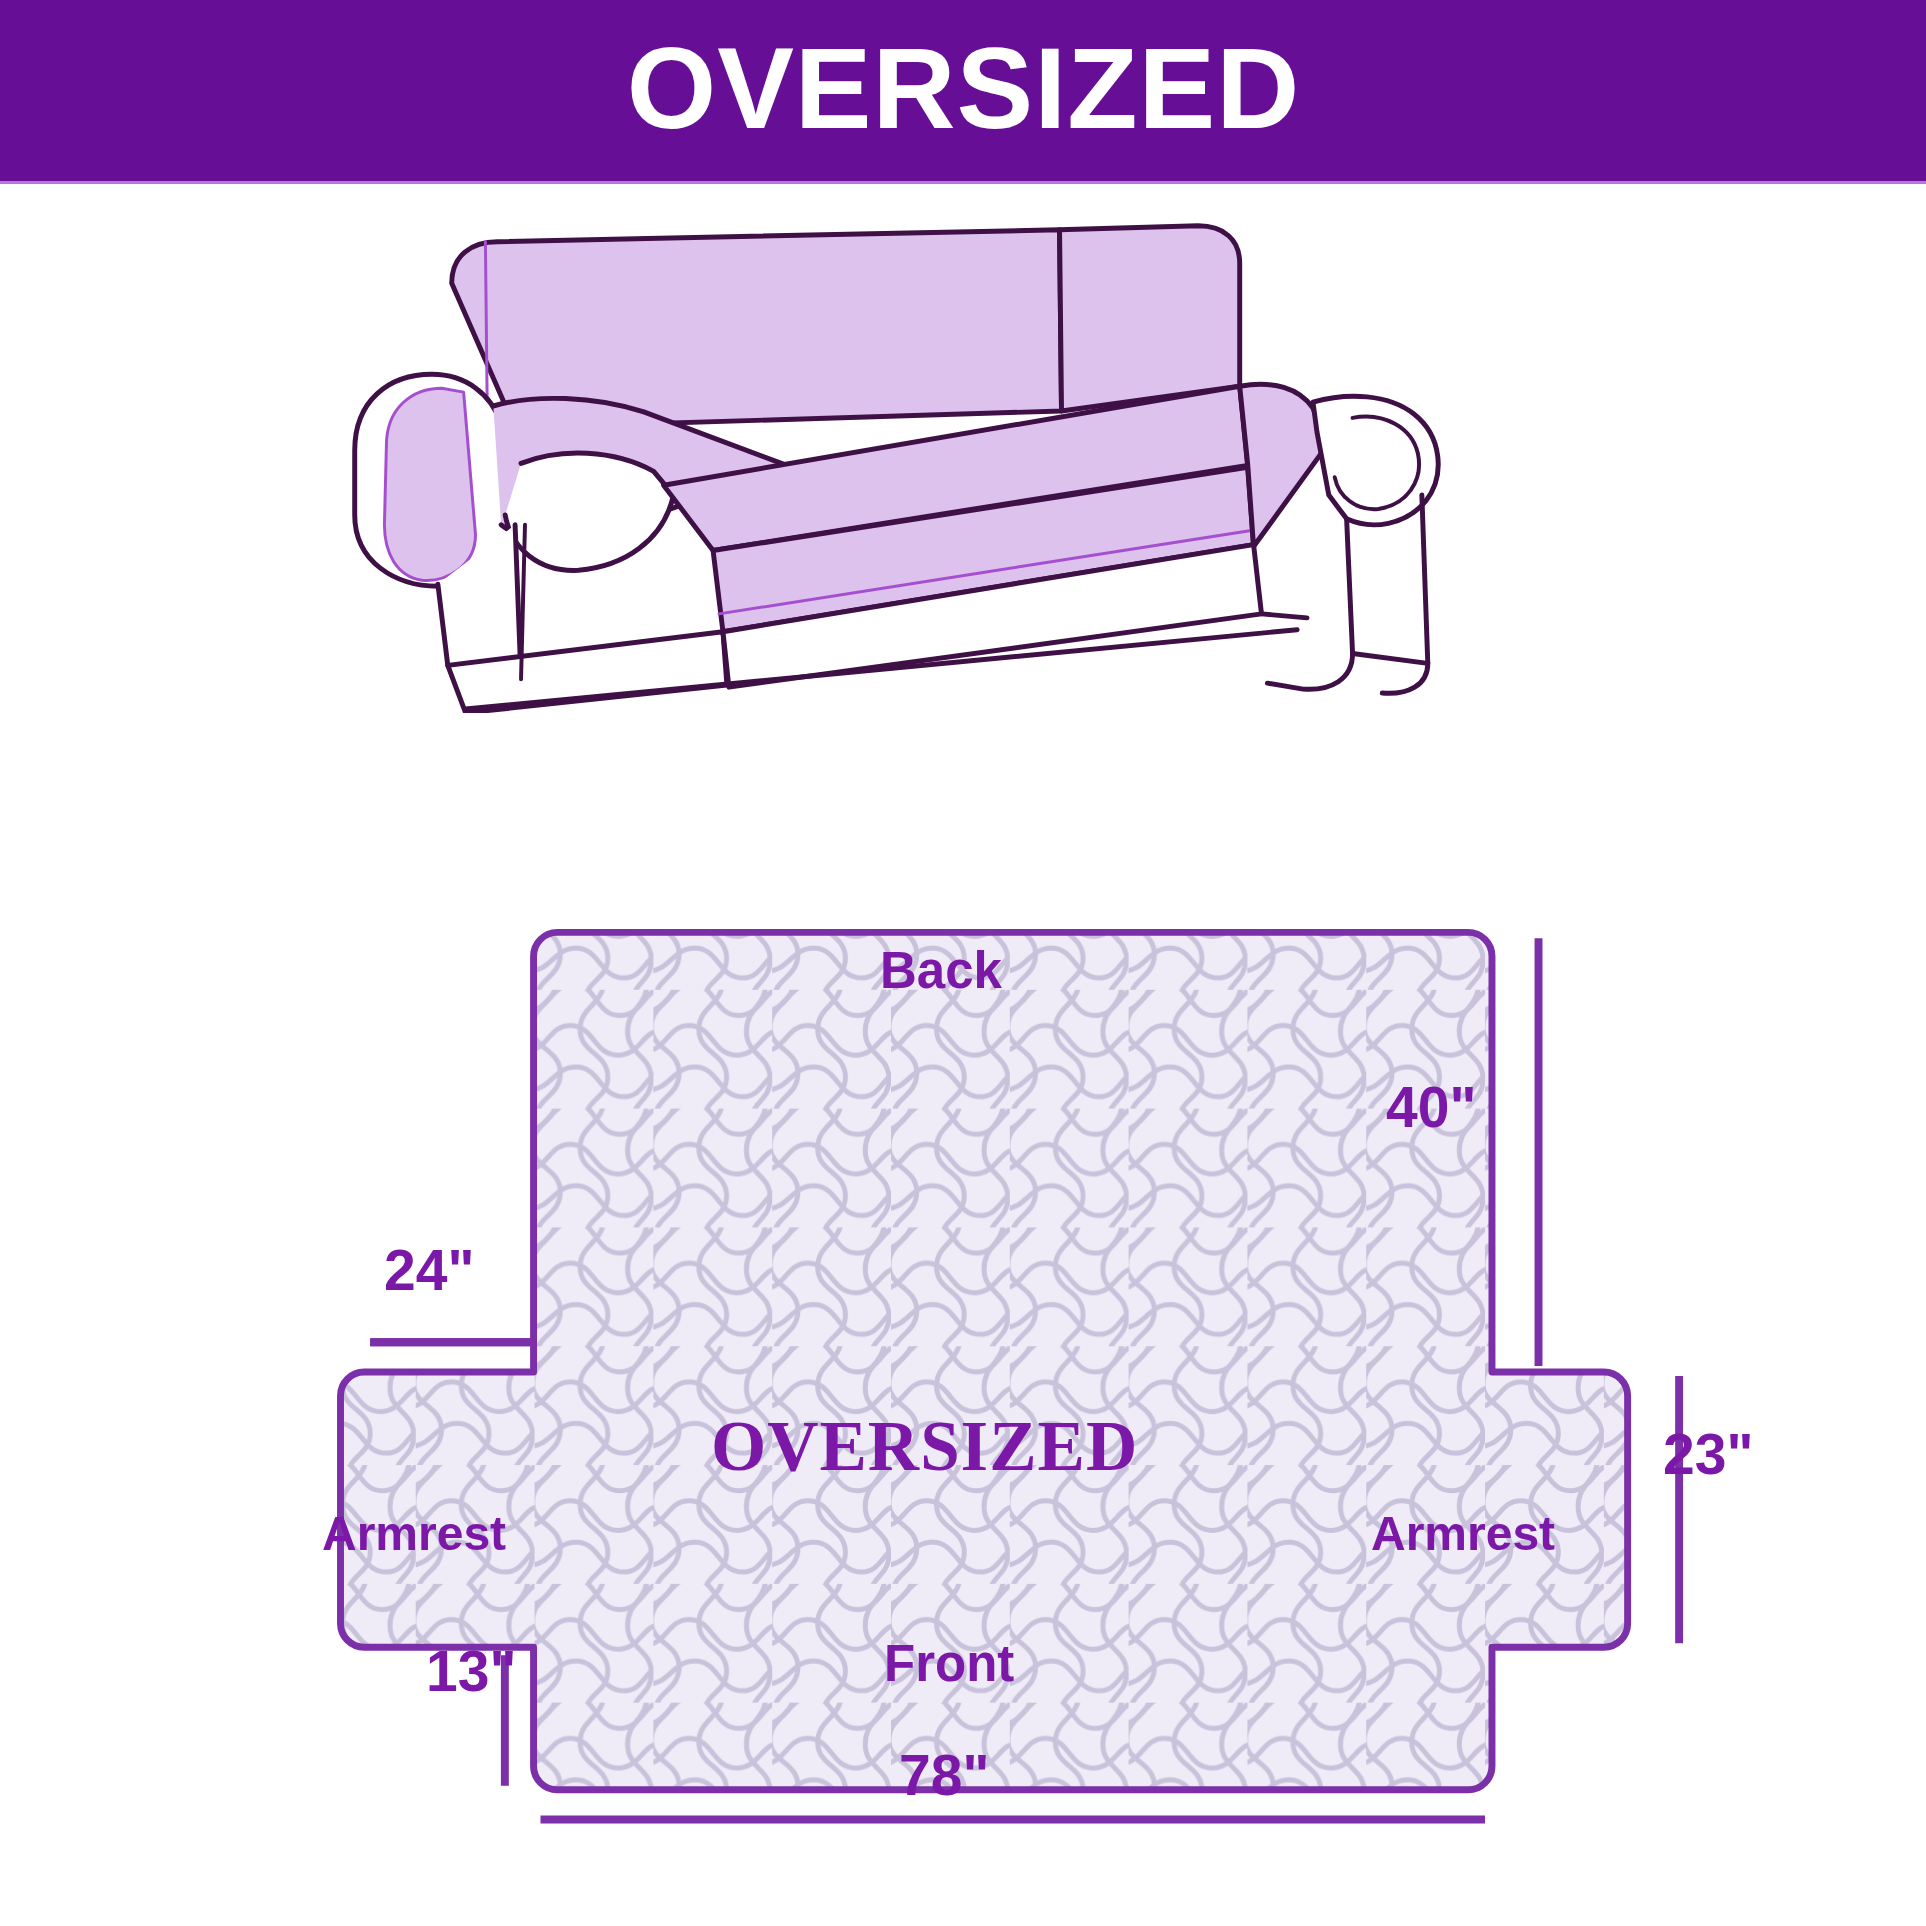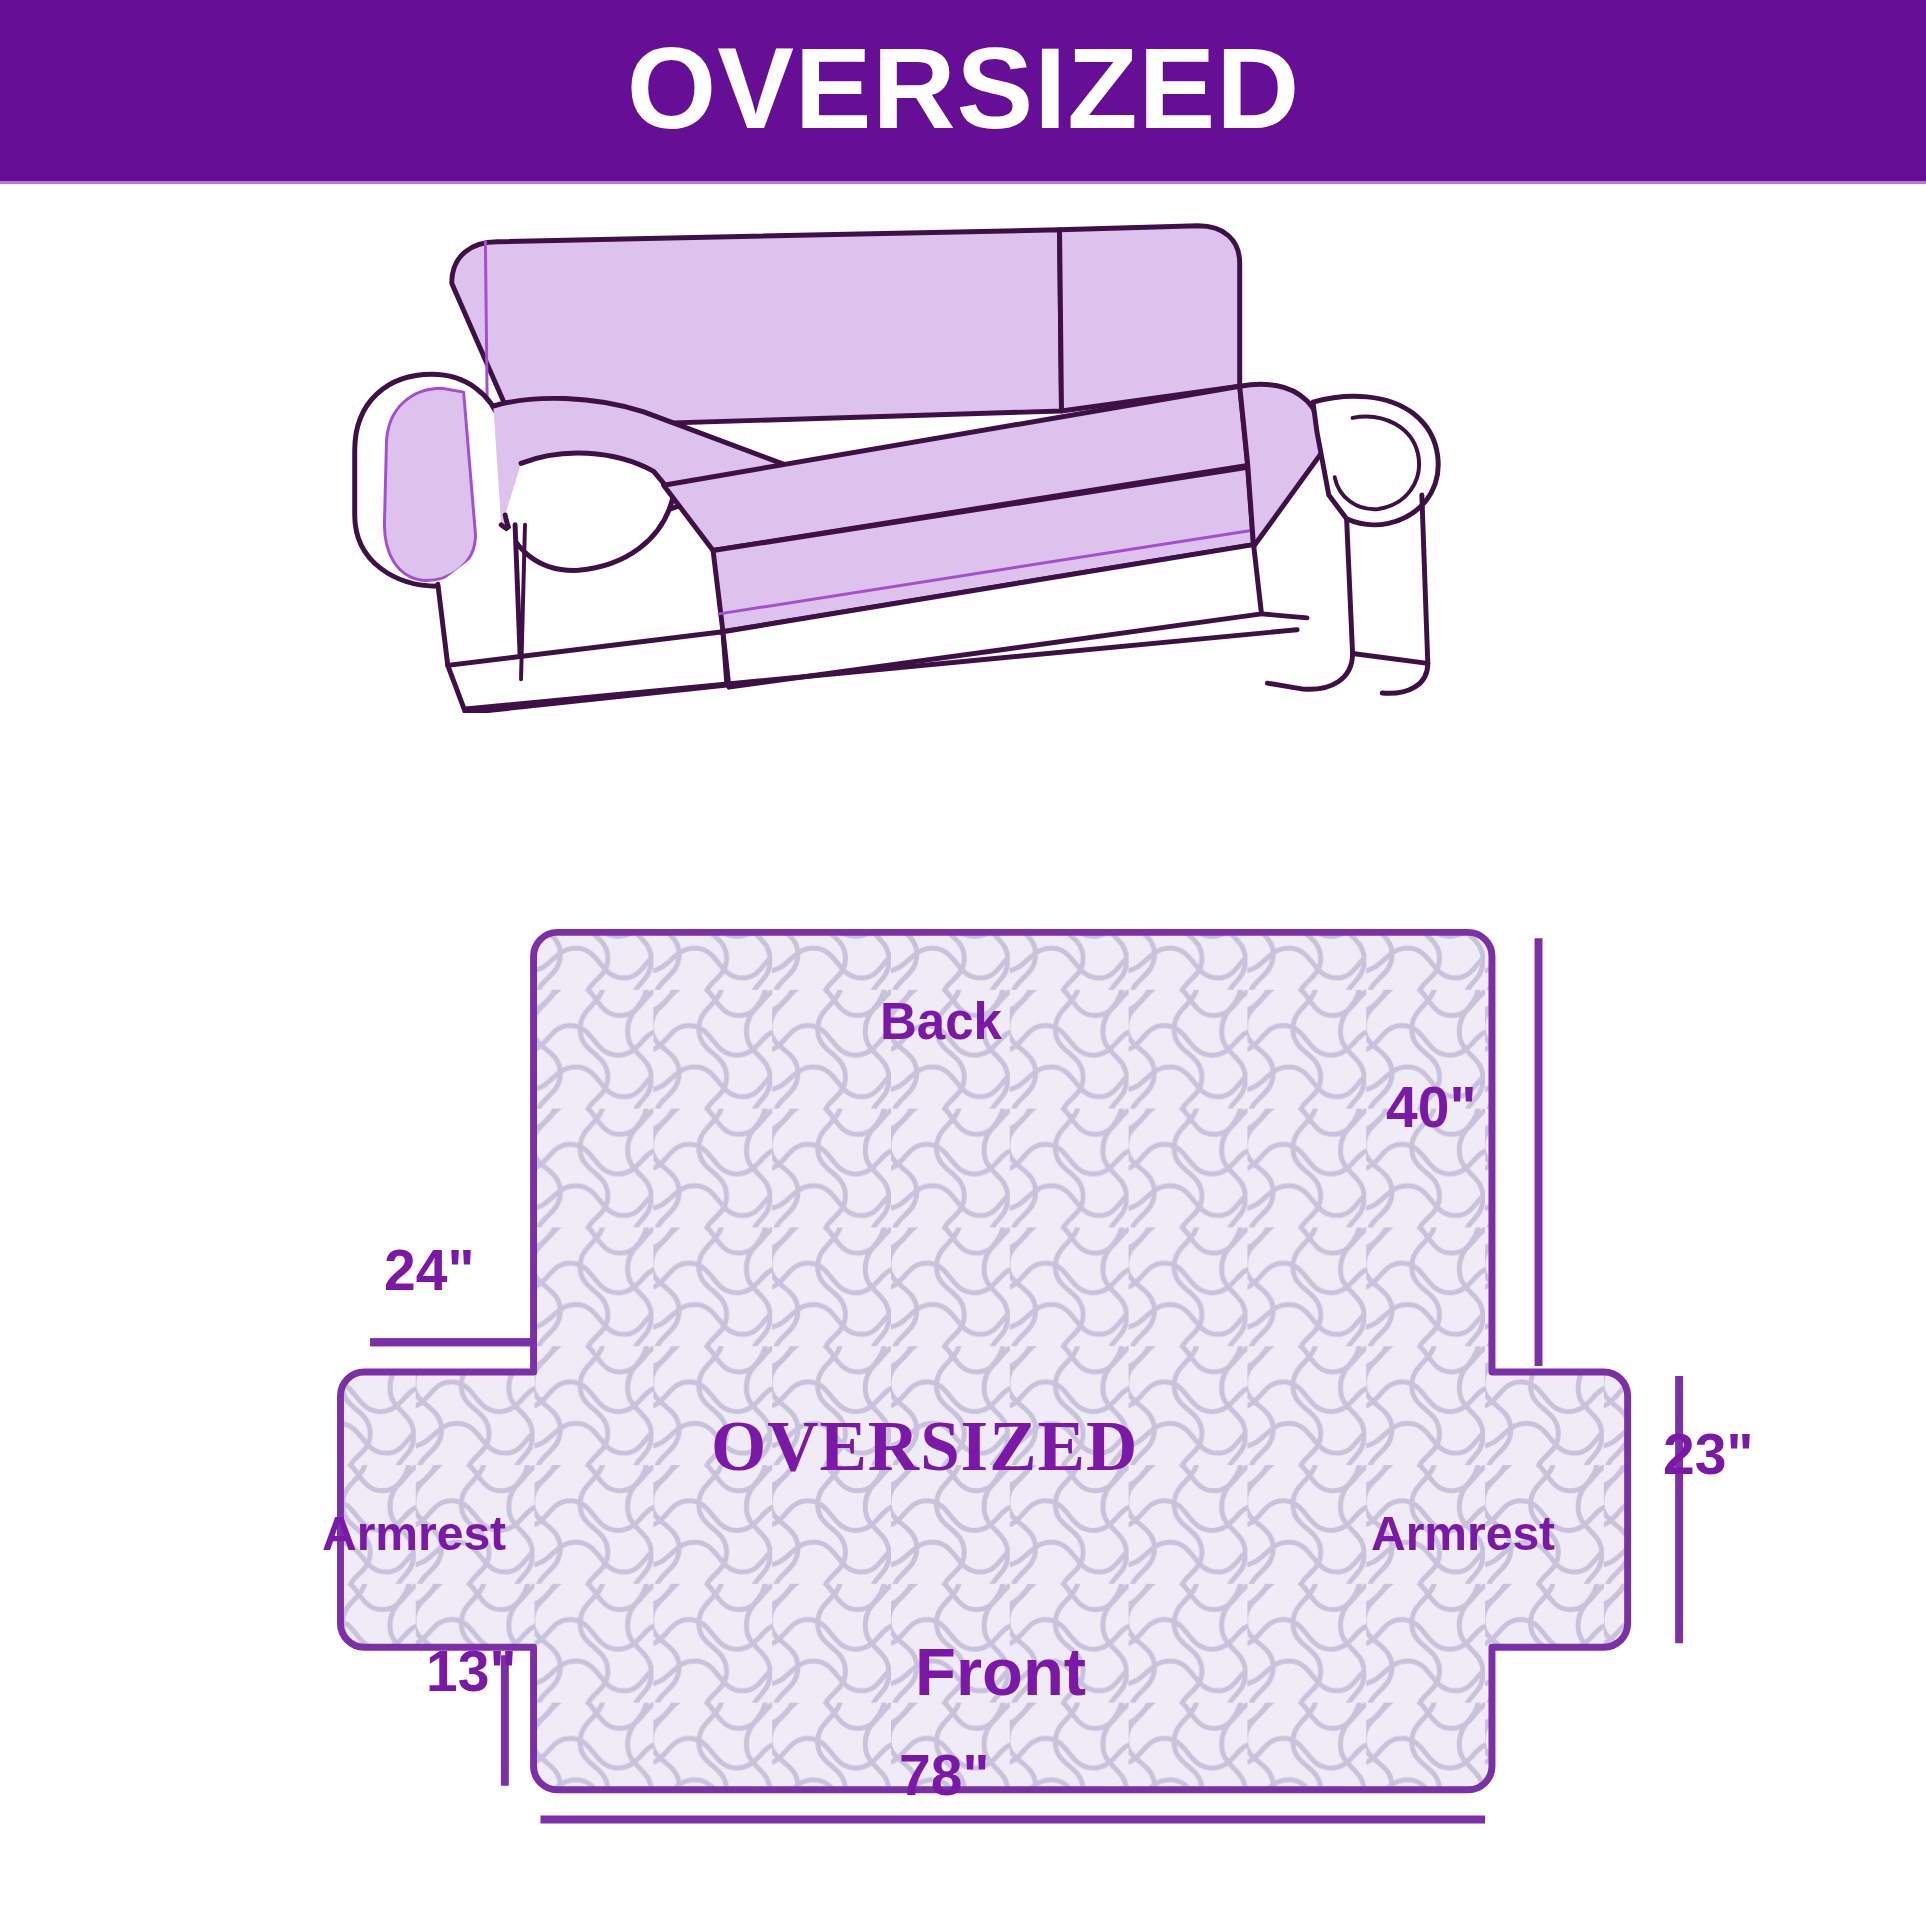--- a/index.html
+++ b/index.html
@@ -70,22 +70,22 @@
 
   
   .pattern-label {
     position: absolute;
     color: #7B18A8;
     font-family: "Liberation Sans", sans-serif;
     font-weight: bold;
     white-space: nowrap;
     line-height: 1;
   }
-  #label-back      { left: 880px;  top: 996px;  font-size: 51px; }
-  #label-front     { left: 915px;  top: 1638px; font-size: 67px; }
+  #label-back      { left: 880px;  top: 945px;  font-size: 51px; }
+  #label-front     { left: 884px;  top: 1638px; font-size: 51px; }
   #label-armrest-left  { left: 322px;  top: 1510px; font-size: 48px; }
   #label-armrest-right { left: 1371px; top: 1510px; font-size: 48px; }
   #label-oversized-center {
     left: 711px; top: 1411px;
     font-size: 71px;
     font-family: "Liberation Serif", serif;
     letter-spacing: 1px;
   }
 
   .dim-label {

